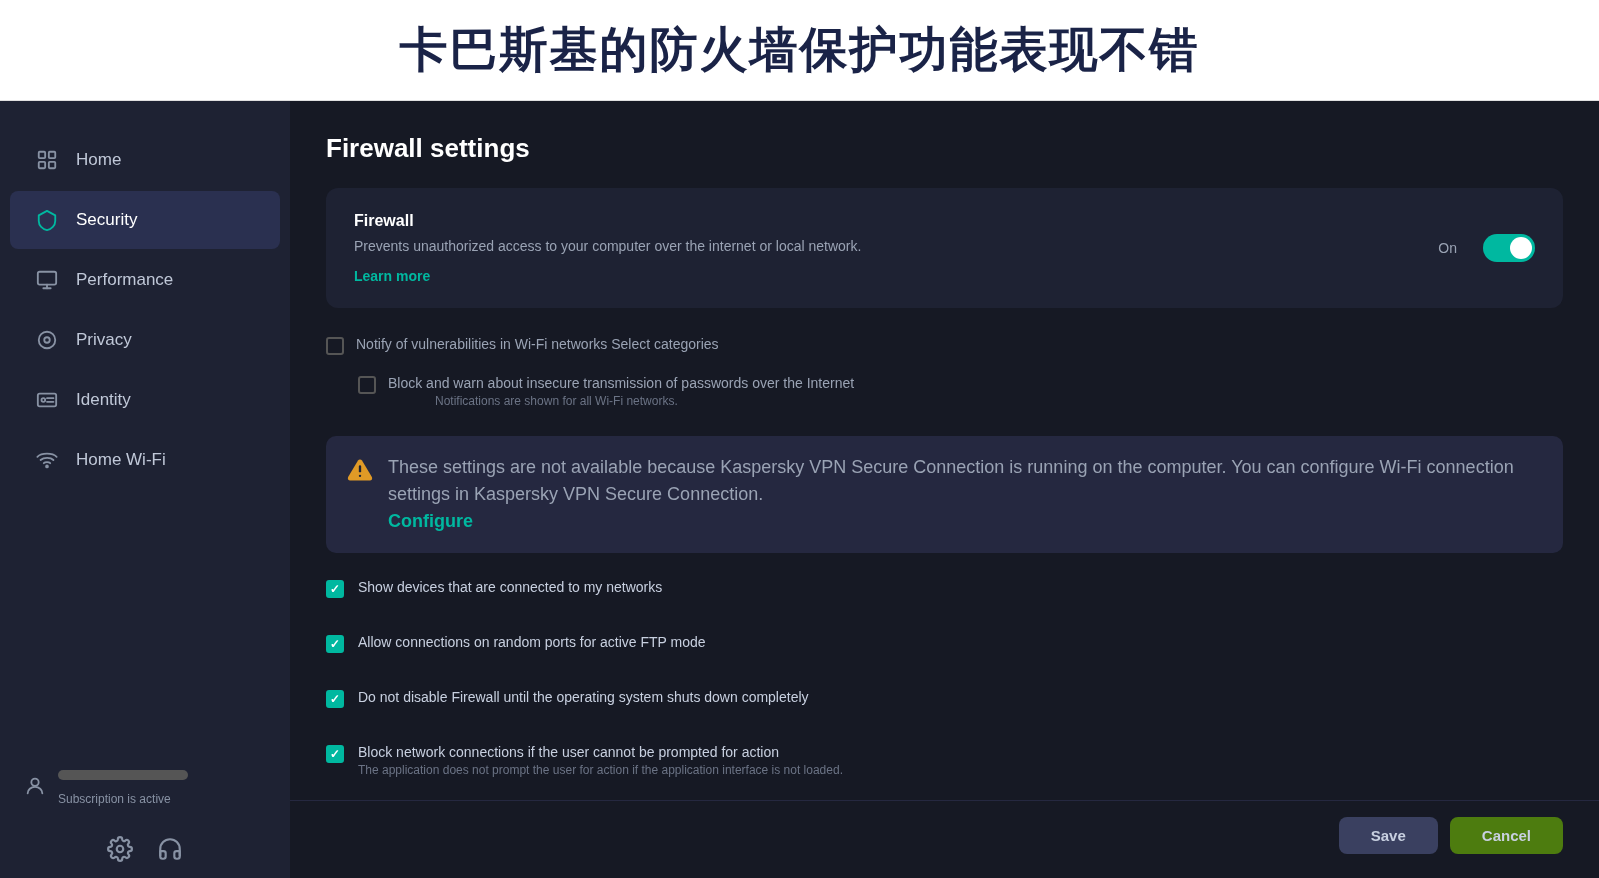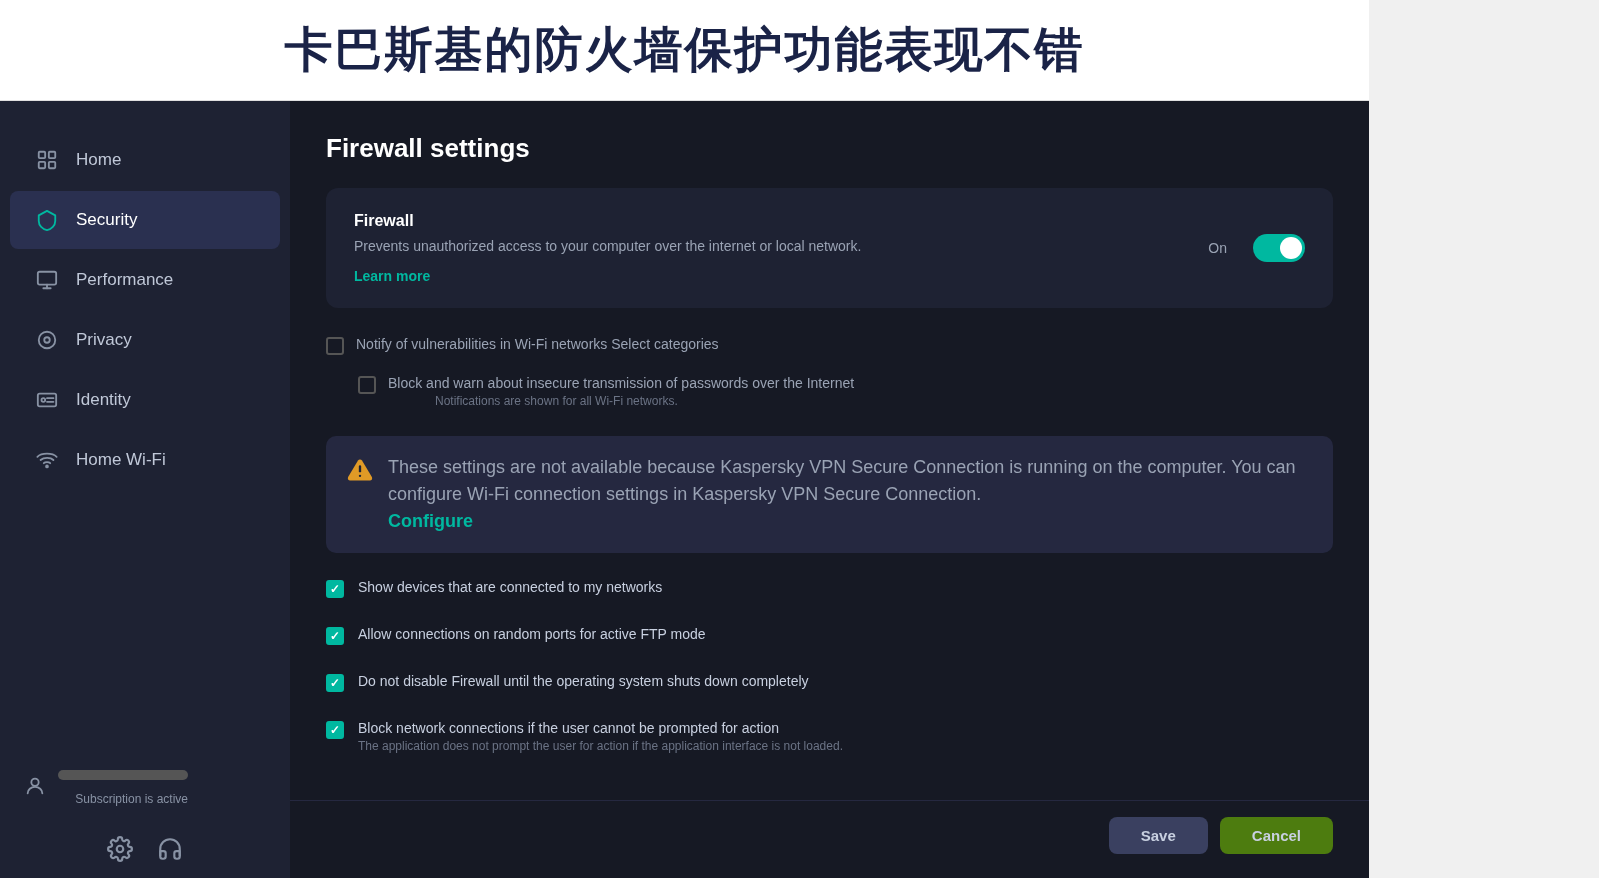--- a/index.html
+++ b/index.html
@@ -5,21 +5,21 @@
     * { box-sizing: border-box; margin: 0; padding: 0; }
     body {
       font-family: -apple-system, BlinkMacSystemFont, 'Segoe UI', sans-serif;
       background: #f0f0f0;
       width: 1599px;
       height: 878px;
       overflow: hidden;
     }
 
     .outer-wrapper {
-      width: 1369px;
+      width: 1599px;
       height: 878px;
       display: flex;
       flex-direction: column;
       background: #fff;
     }
 
     .top-banner {
       background: #fff;
       text-align: center;
       padding: 18px 0 18px 0;
@@ -98,21 +98,20 @@
     .subscription-row {
       display: flex;
       align-items: center;
       gap: 12px;
     }
 
     .subscription-info {
       display: flex;
       flex-direction: column;
       gap: 12px;
-      text-align: right;
     }
 
     .subscription-bar {
       width: 130px;
       height: 10px;
       background: #555;
       border-radius: 5px;
     }
 
     .subscription-label {
@@ -306,21 +305,21 @@
     .warning-text .configure-link {
       color: #00b8a0;
       cursor: pointer;
       font-weight: 600;
     }
 
     
     .checkbox-items-section {
       display: flex;
       flex-direction: column;
-      gap: 12px;
+      gap: 20px;
     }
 
     .checkbox-item {
       display: flex;
       align-items: flex-start;
       gap: 14px;
       padding: 8px 0;
     }
 
     .checkbox-item .custom-checkbox.checked {

